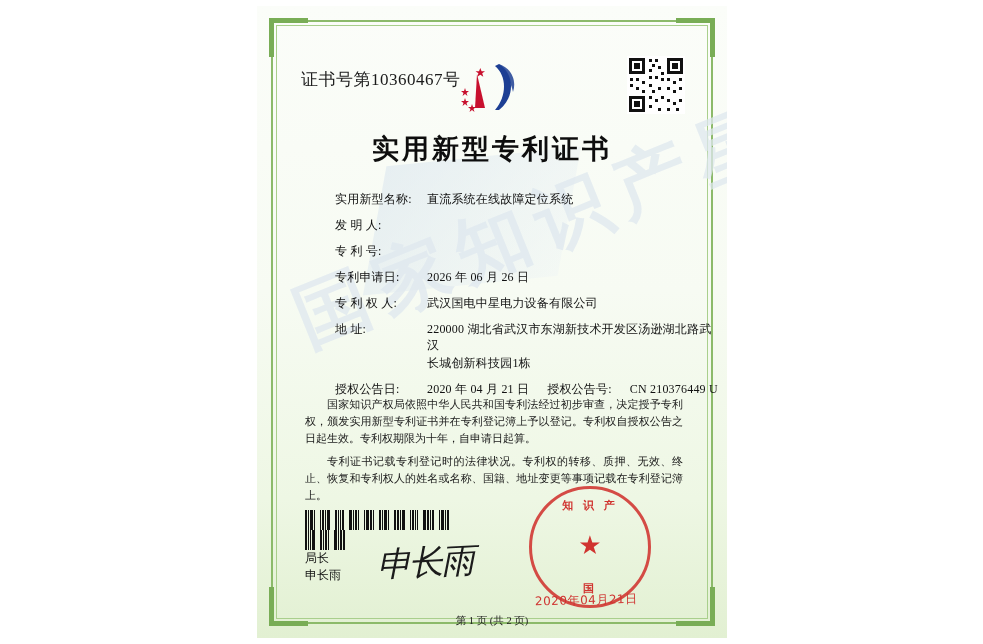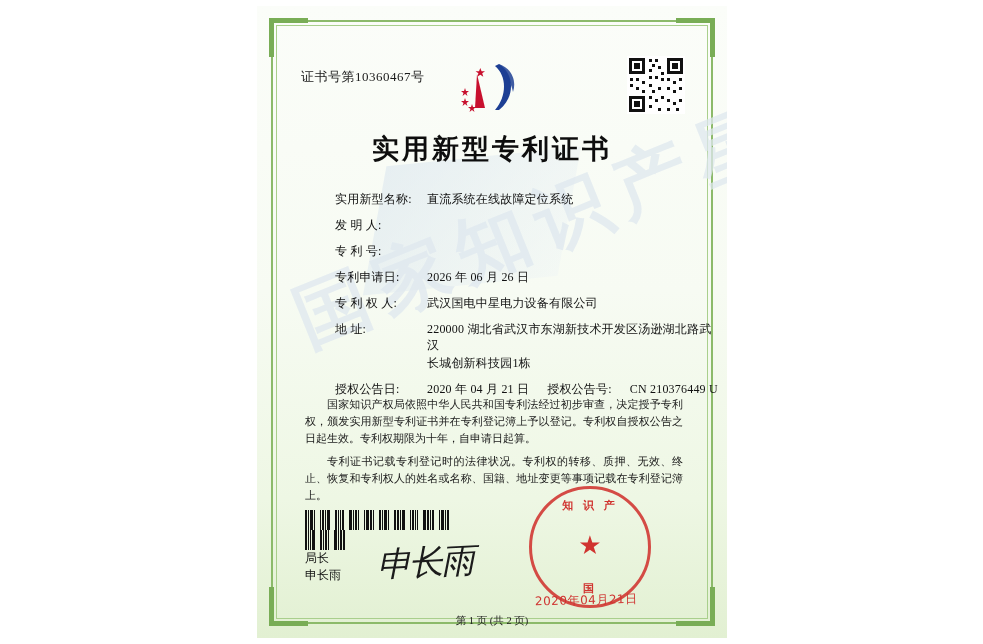--- a/index.html
+++ b/index.html
@@ -85,21 +85,21 @@
     background: linear-gradient(120deg, rgba(216,228,238,0.55), rgba(232,240,246,0.25));
     transform: skewX(-16deg) rotate(-6deg);
     pointer-events: none;
   }
 
   
   .cert-no {
     position: absolute;
     left: 44px;
     top: 62px;
-    font-size: 13px;
+    font-size: 17px;
     color: #1a1a1a;
     letter-spacing: 0.5px;
   }
   .logo {
     position: absolute;
     left: 198px;
     top: 52px;
     width: 80px;
     height: 58px;
   }

